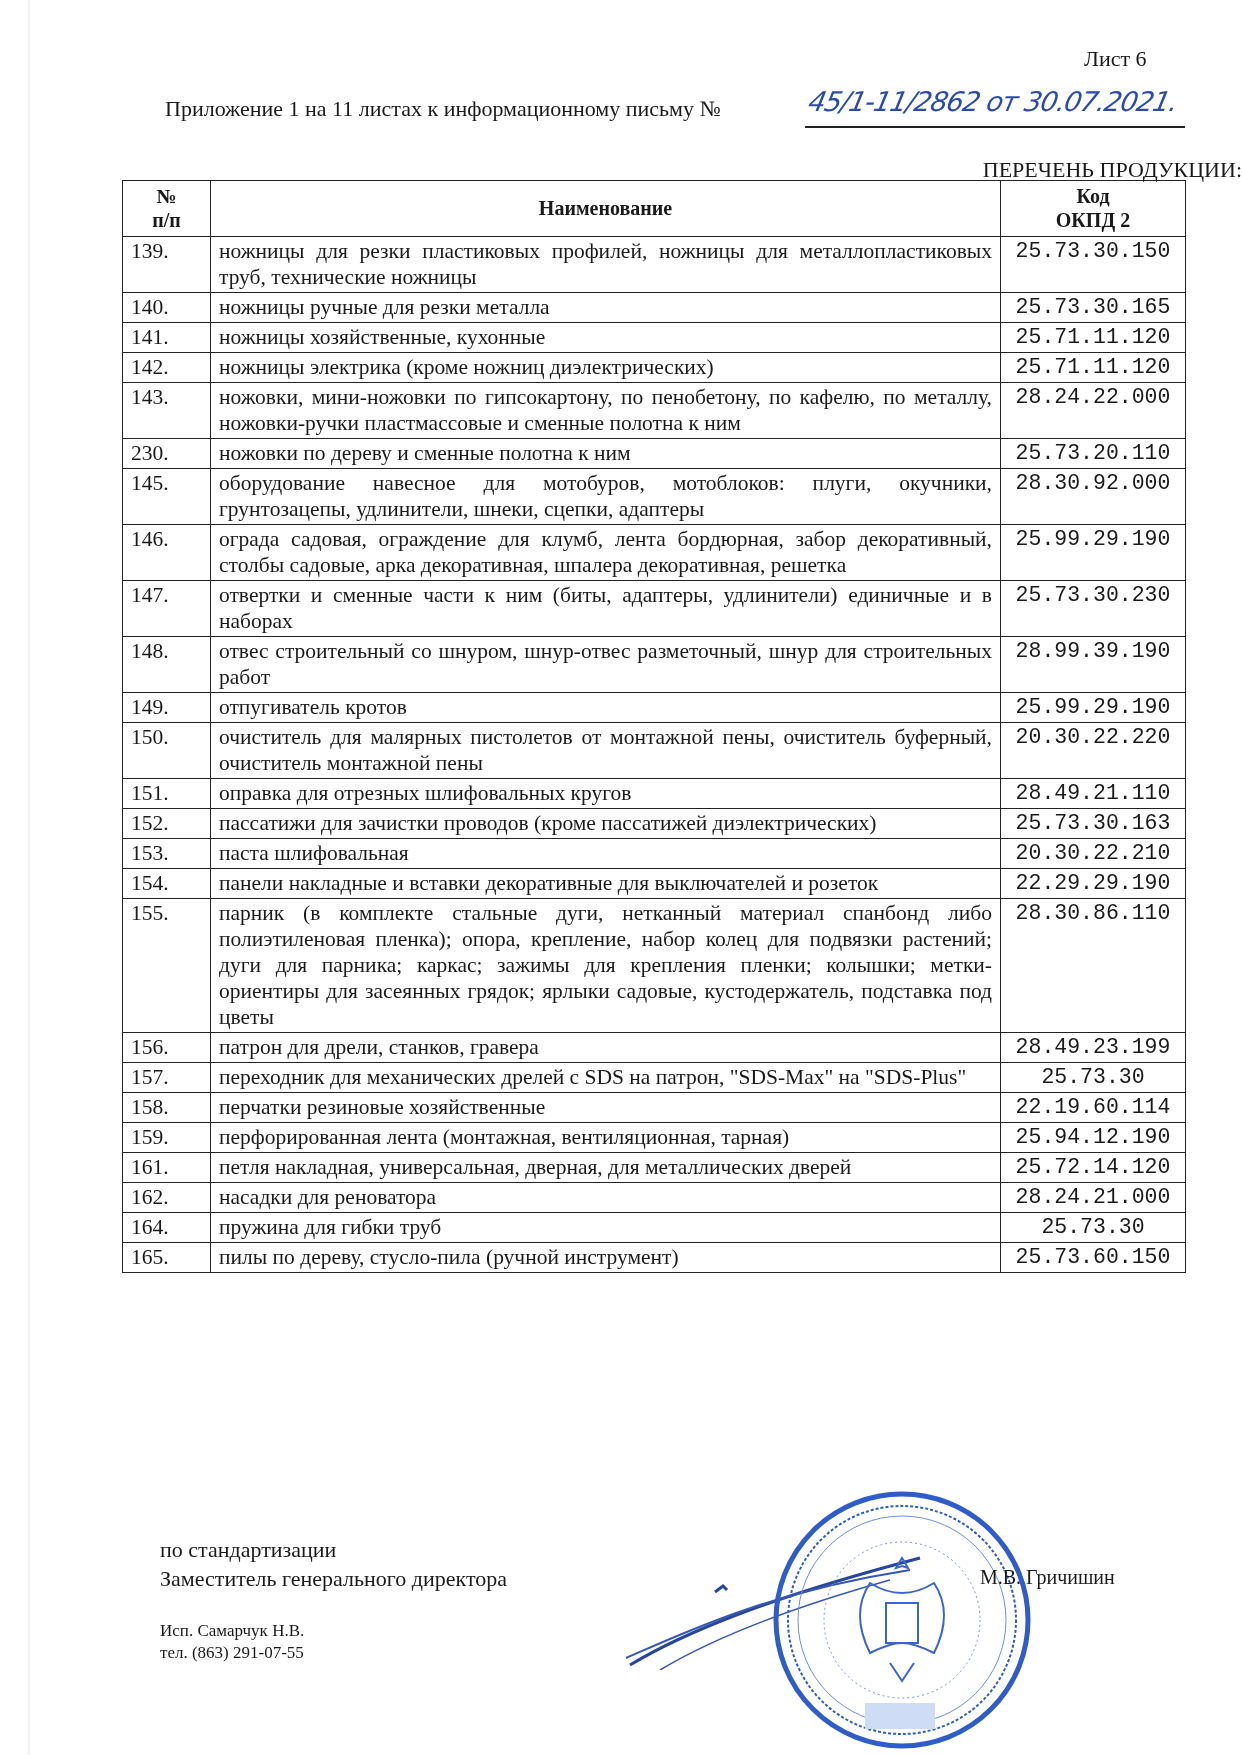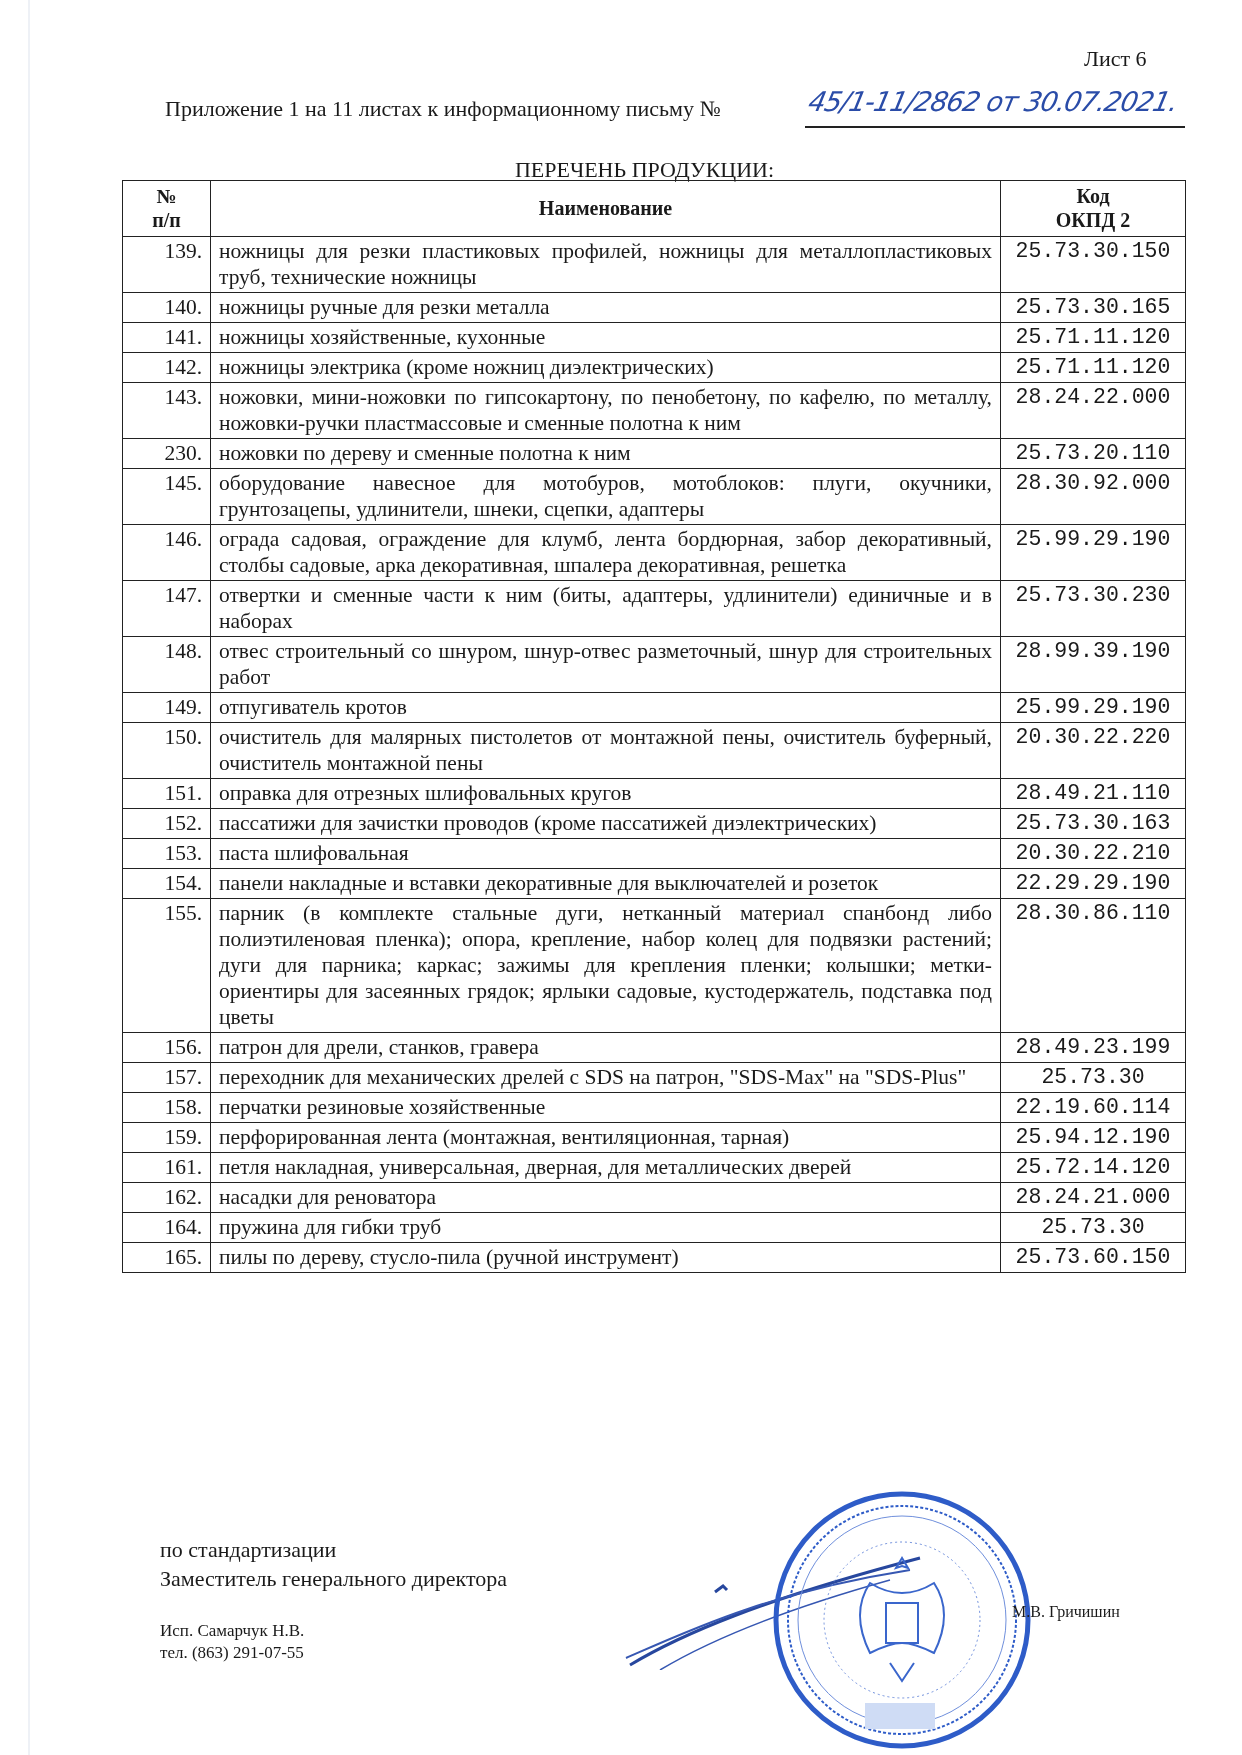--- a/index.html
+++ b/index.html
@@ -9,35 +9,35 @@
   }
   .page-edge { position: absolute; left: 28px; top: 0; width: 2px; height: 1755px; background: #eef1f6; }
   .sheet-no { position: absolute; left: 1084px; top: 46px; font-size: 22px; }
   .appendix { position: absolute; left: 165px; top: 96px; font-size: 22px; white-space: nowrap; }
   .handwritten {
     position: absolute; left: 808px; top: 86px; width: 390px; height: 40px;
     font-family: "DejaVu Sans", sans-serif; font-style: italic; font-size: 27px; color: #2a4ca8;
     letter-spacing: -1px; transform: skewX(-12deg); white-space: nowrap;
   }
   .handwritten-underline { position: absolute; left: 805px; top: 126px; width: 380px; height: 1.5px; background: #222; }
-  .list-title { position: absolute; left: 0; width: 1242px; top: 157px; text-align: center; font-size: 22px; padding-left: 47px; box-sizing: border-box; }
+  .list-title { position: absolute; left: 0; width: 1242px; top: 157px; text-align: right; font-size: 22px; padding-left: 47px; box-sizing: border-box; }
   table.products {
     position: absolute; left: 122px; top: 180px; width: 1063px; border-collapse: collapse;
     font-size: 21.5px; line-height: 26px; table-layout: fixed;
   }
   table.products th, table.products td { border: 1.5px solid #222; padding: 1px 8px 2px 8px; vertical-align: top; }
   table.products th { font-weight: bold; font-size: 20px; line-height: 24px; vertical-align: middle; text-align: center; height: 52px; }
   .col-num { width: 88px; } .col-name { width: 790px; } .col-code { width: 185px; }
-  td.num { text-align: right; vertical-align: middle; padding: 0 2px; margin-left: 28px; }
+  td.num { text-align: left; vertical-align: middle; padding: 0 2px; margin-left: 28px; }
   td.name { text-align: justify; text-align-last: left; }
   td.code { text-align: center; font-family: Liberation Mono, monospace; }
   tr.single td.code { vertical-align: bottom; }
   .footer-role { position: absolute; left: 160px; top: 1535px; font-size: 22px; line-height: 29px; }
   .footer-exec { position: absolute; left: 160px; top: 1620px; font-size: 17px; line-height: 22px; }
-  .signer { position: absolute; left: 980px; top: 1603px; font-size: 16px; margin-left: 32px; }
+  .signer { position: absolute; left: 980px; top: 1566px; font-size: 20px; }
   .stamp { position: absolute; left: 770px; top: 1488px; width: 265px; height: 265px; }
   .signature { position: absolute; left: 620px; top: 1530px; width: 310px; height: 140px; }
 </style>
 </head>
 <body>
 
 <div class="page-edge"></div>
 
 <div class="sheet-no">Лист 6</div>
 

